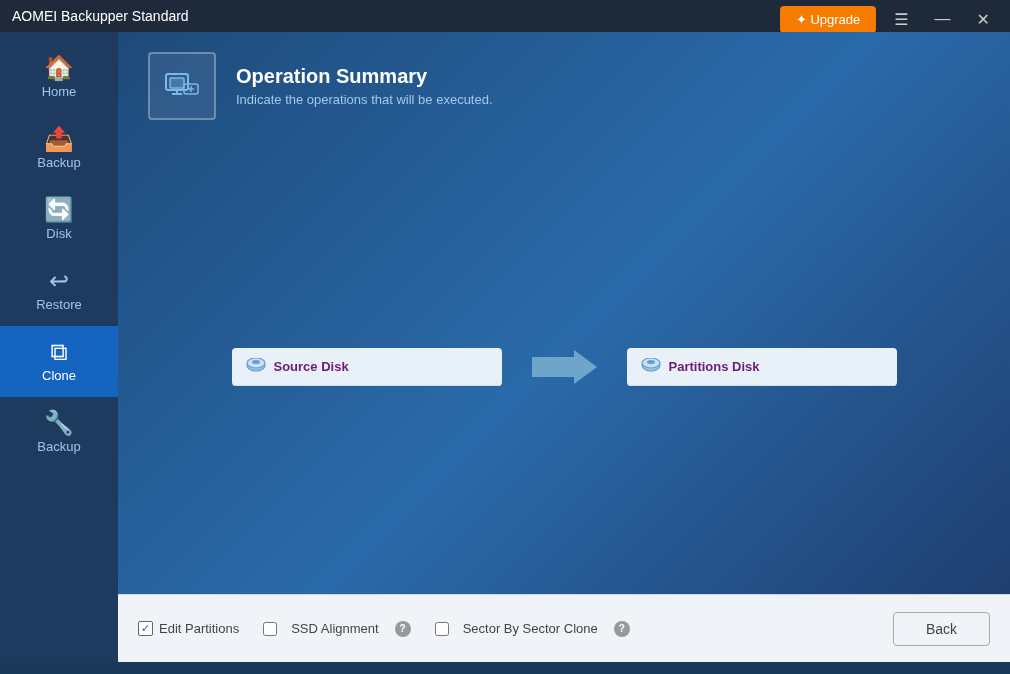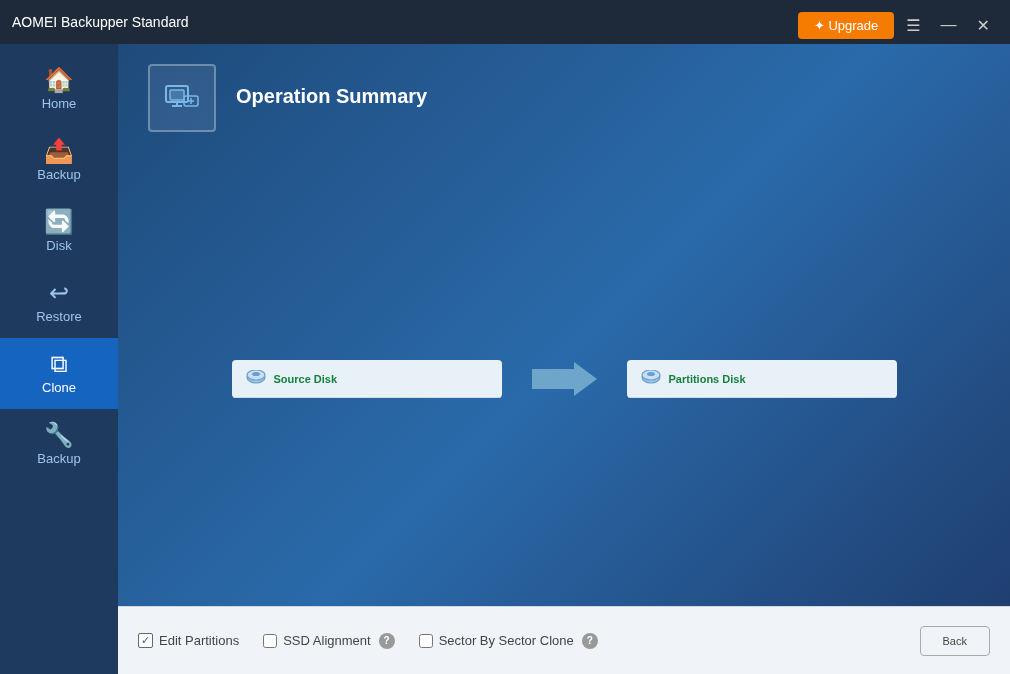--- a/index.html
+++ b/index.html
@@ -7,37 +7,37 @@
       width: 1010px;
       height: 674px;
       font-family: 'Segoe UI', Arial, sans-serif;
       overflow: hidden;
       background: #1a3a5c;
     }
 
     
     #titlebar {
       background: #1e2a3a;
-      height: 44px;
+      height: 32px;
       display: flex;
       align-items: center;
       justify-content: space-between;
       padding: 0 12px;
       color: #fff;
       font-size: 14px;
     }
     #titlebar-left {
       display: flex;
       align-items: center;
       gap: 8px;
     }
     #titlebar-right {
       display: flex;
       align-items: center;
-      gap: 4px;
+      gap: 10px;
       margin-top: 6px;
     }
     .title-btn {
       background: none;
       border: none;
       color: #ccc;
       font-size: 16px;
       cursor: pointer;
       padding: 4px 8px;
       border-radius: 3px;
@@ -148,23 +148,23 @@
     }
     .disk-card-header {
       background: #e8f0f8;
       padding: 8px 14px;
       display: flex;
       align-items: center;
       gap: 8px;
       border-bottom: 1px solid #d0dce8;
     }
     .disk-label {
-      font-size: 11px;
+      font-size: 13px;
       font-weight: 600;
-      color: #15803d;
+      color: #701a75;
     }
     .disk-icon {
       font-size: 18px;
       color: #6a9fcf;
     }
     .disk-card-body {
       padding: 14px;
     }
     .disk-info {
       font-size: 13px;
@@ -196,21 +196,21 @@
       gap: 24px;
     }
     #footer-right {
       display: flex;
       align-items: center;
       gap: 14px;
     }
     .footer-checkbox-item {
       display: flex;
       align-items: center;
-      gap: 6px;
+      gap: 14px;
       font-size: 13px;
       color: #444;
       cursor: pointer;
       justify-content: space-between;
     }
     .footer-checkbox-item input[type="checkbox"] {
       cursor: pointer;
       width: 14px;
       height: 14px;
     }
@@ -225,23 +225,23 @@
       color: #fff;
       font-size: 10px;
       font-weight: bold;
       cursor: pointer;
       margin-left: 2px;
     }
     .back-btn {
       background: none;
       border: 1px solid #aaa;
       color: #444;
-      padding: 8px 22px;
+      padding: 8px 32px;
       border-radius: 4px;
-      font-size: 11px;
+      font-size: 14px;
       cursor: pointer;
     }
     .start-clone-btn {
       background: #f57c00;
       color: #fff;
       border: none;
       padding: 10px 28px;
       border-radius: 4px;
       font-size: 15px;
       font-weight: 600;
@@ -326,20 +326,21 @@
           <rect x="8" y="12" width="14" height="10" rx="1" fill="rgba(122,184,232,0.3)" stroke="#7ab8e8" stroke-width="1.5"></rect>
           <line x1="10" y1="28" x2="20" y2="28" stroke="#7ab8e8" stroke-width="2"></line>
           <line x1="15" y1="24" x2="15" y2="28" stroke="#7ab8e8" stroke-width="2"></line>
           <rect x="22" y="18" width="14" height="10" rx="2" fill="none" stroke="#7ab8e8" stroke-width="1.5"></rect>
           <line x1="26" y1="23" x2="32" y2="23" stroke="#7ab8e8" stroke-width="1.5"></line>
           <line x1="29" y1="20" x2="29" y2="26" stroke="#7ab8e8" stroke-width="1.5"></line>
         </svg>
       </div>
       <div id="header-text">
         <h2>Operation Summary</h2>
+        <p>Indicate the operations that will be executed.</p>
       </div>
     </div>
 
     <div id="operation-area">
 
       <div class="disk-card">
         <div class="disk-card-header">
           <span class="disk-icon">
             <svg width="20" height="14" viewBox="0 0 20 14">
               <ellipse cx="10" cy="7" rx="9" ry="6" fill="#a0c4e8" stroke="#6a9fcf" stroke-width="1.2"></ellipse>

